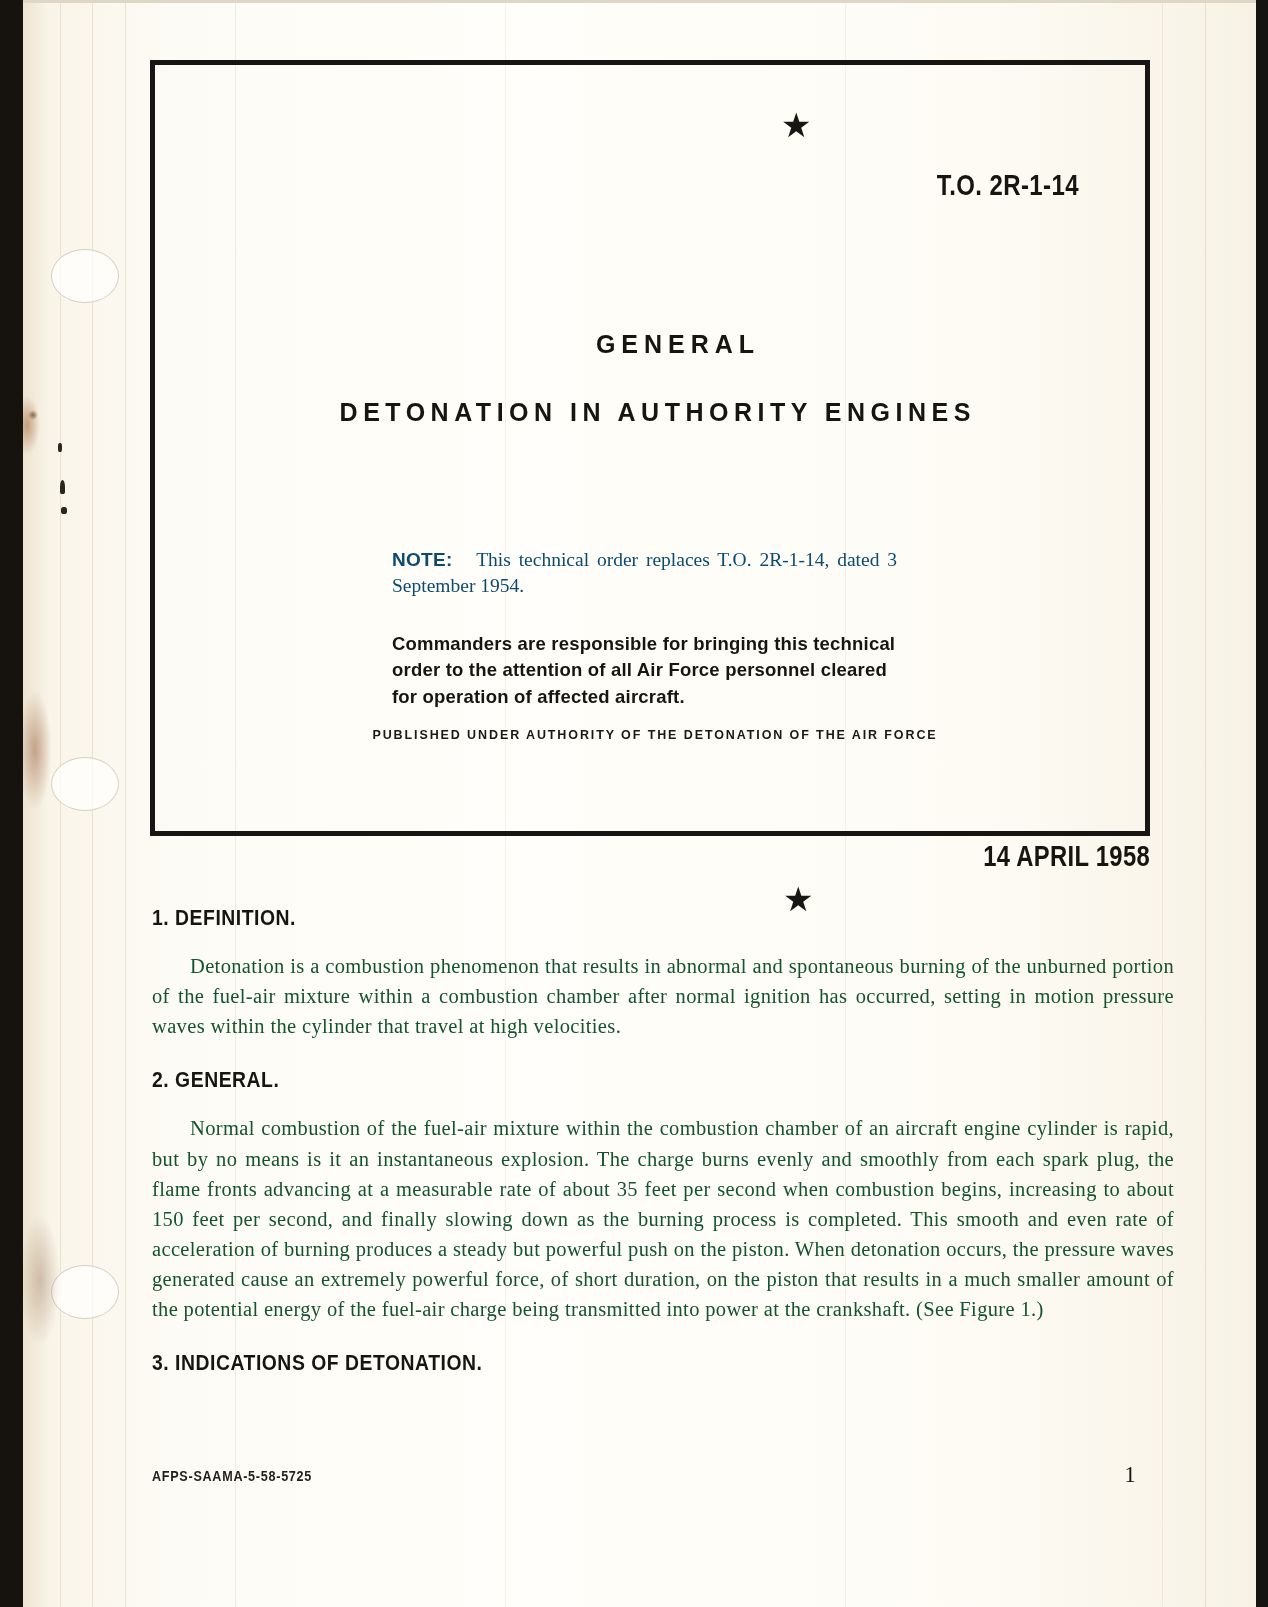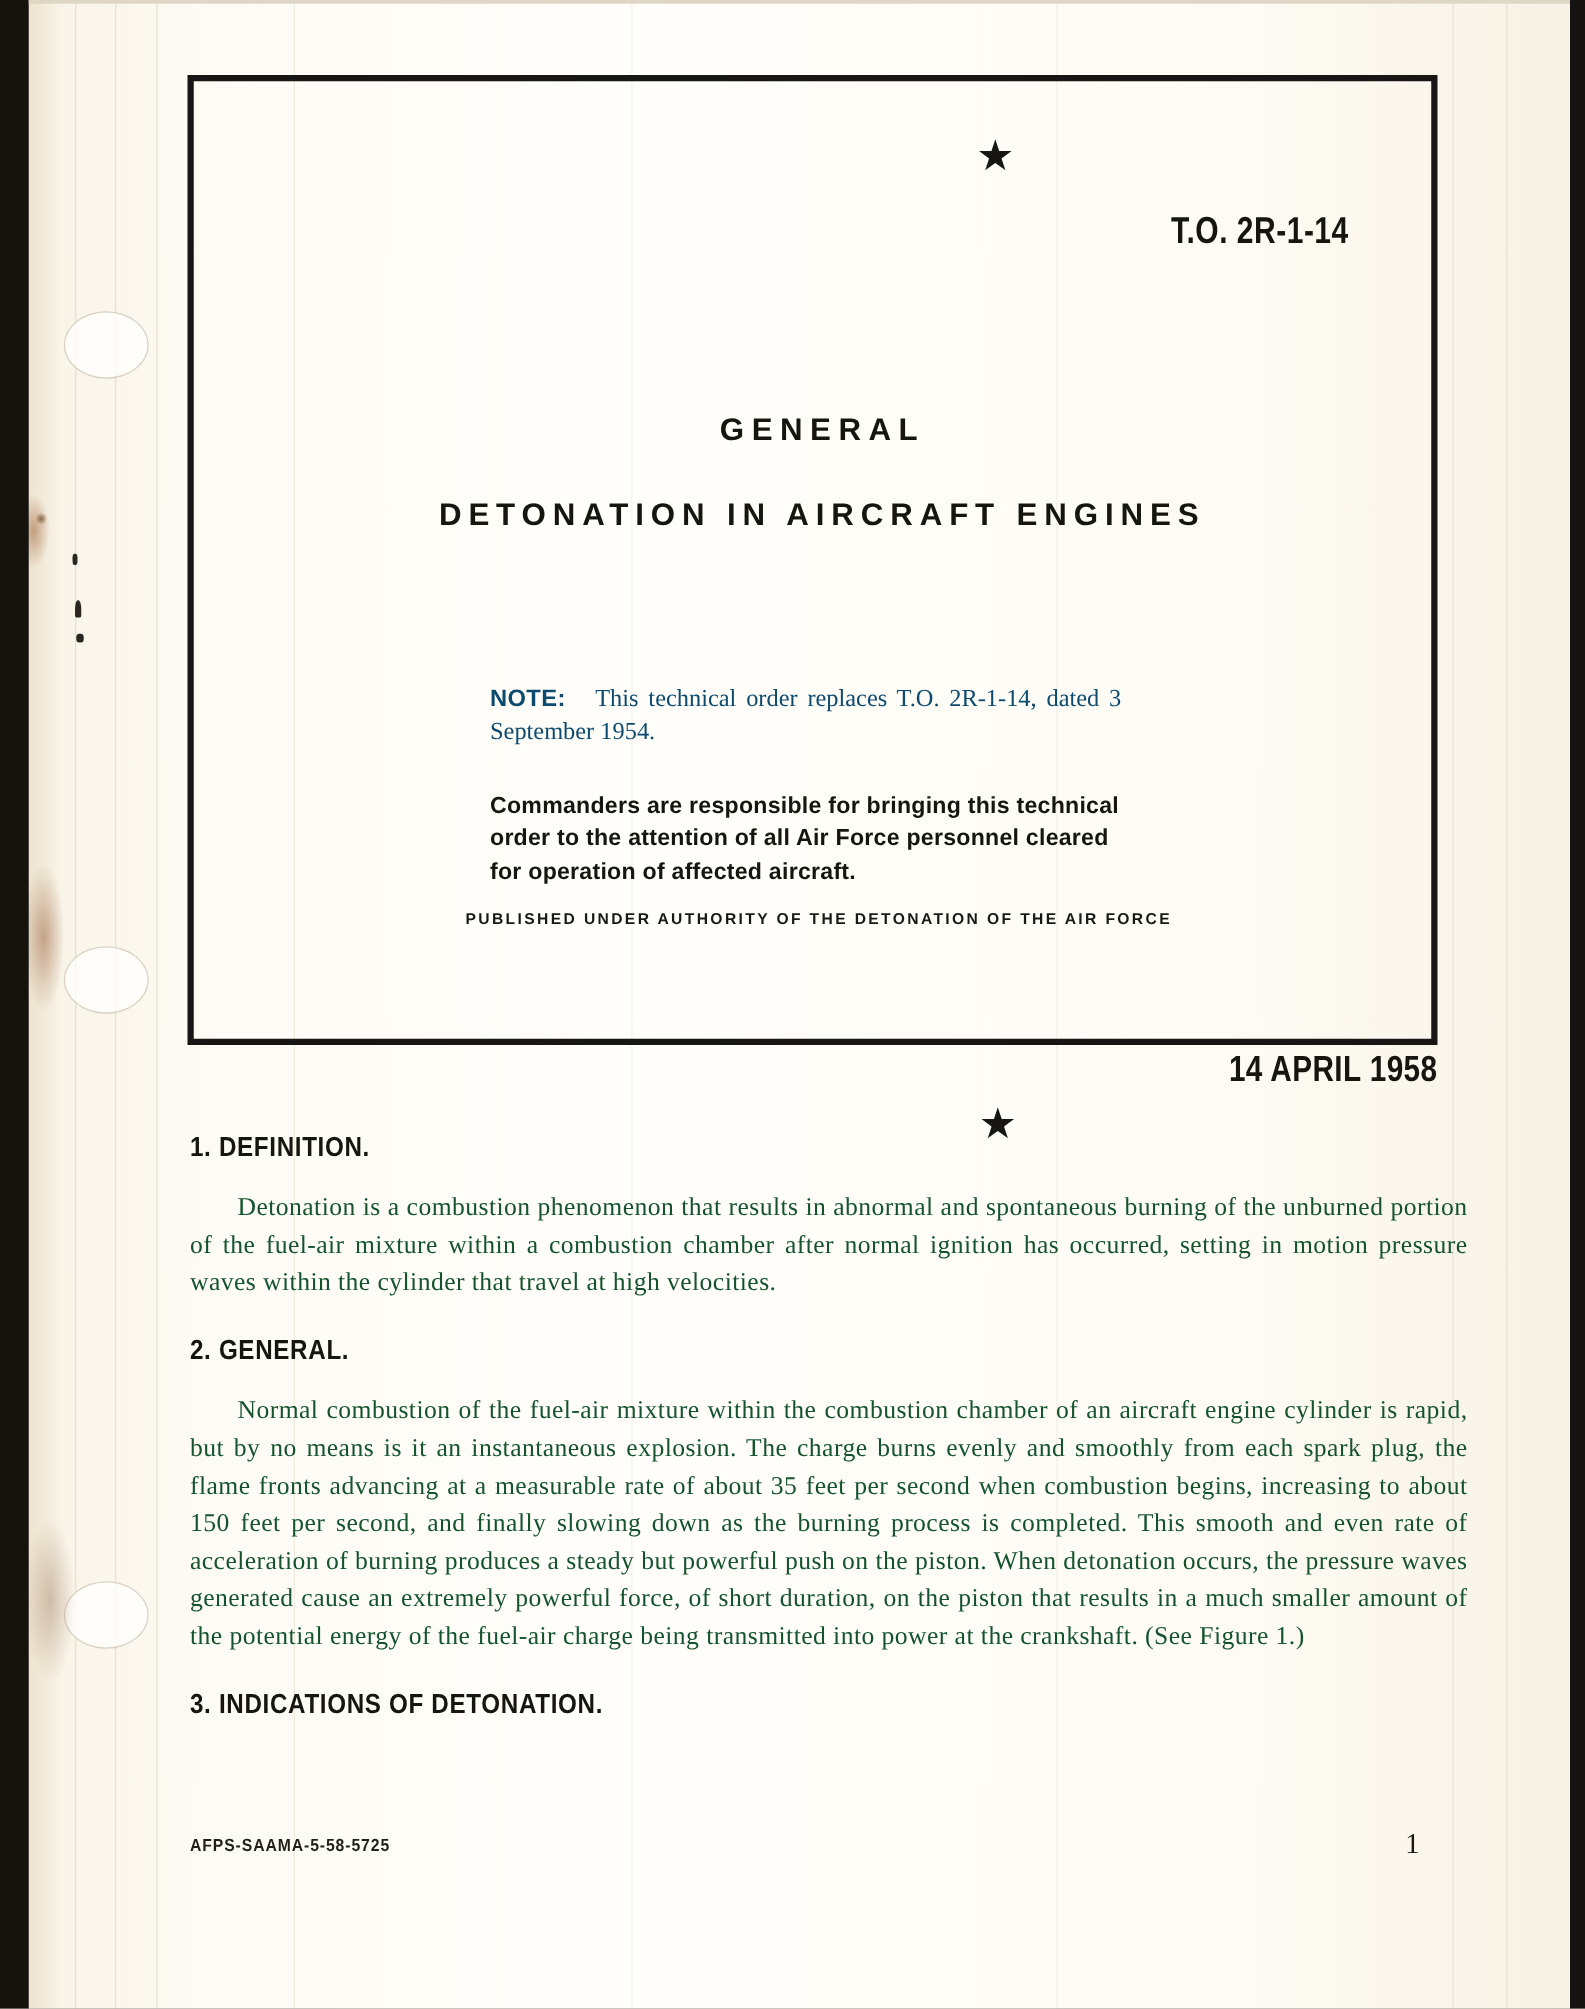--- a/index.html
+++ b/index.html
@@ -103,20 +103,21 @@
     text-align: center;
     font-family: "Liberation Sans", sans-serif;
     font-weight: bold;
     color: #17150f;
   }
   .title-general {
     top: 265px;
     font-size: 25px;
     letter-spacing: 6px;
     text-indent: 6px;
+    padding-left: 20px;
   }
   .title-subject {
     top: 333px;
     font-size: 25px;
     letter-spacing: 5.5px;
     text-indent: 5.5px;
   }
 
   .note-block {
     position: absolute;
@@ -264,21 +265,21 @@
   <div class="inkmark" style="left:61px; top:507px; width:6px; height:7px;"></div>
 
   <div class="cover-box">
 
     <div class="star star-top">★</div>
     <div class="star star-bottom">★</div>
 
     <div class="to-number">T.O. 2R-1-14</div>
 
     <div class="doc-title title-general">GENERAL</div>
-    <div class="doc-title title-subject">DETONATION IN AIRCRAFT ENGINES</div>
+    <div class="doc-title title-subject">DETONATION IN AUTHORITY ENGINES</div>
 
     <div class="note-block">
       <span class="note-label">NOTE:</span>
       &nbsp;&nbsp;<span>This technical order replaces T.O. 2R-1-14, dated 3 September 1954.</span>
     </div>
 
     <div class="commanders-block">Commanders are responsible for bringing this technical order to the attention of all Air Force personnel cleared for operation of affected aircraft.</div>
 
     <div class="authority-line">PUBLISHED UNDER AUTHORITY OF THE DETONATION OF THE AIR FORCE</div>
 

